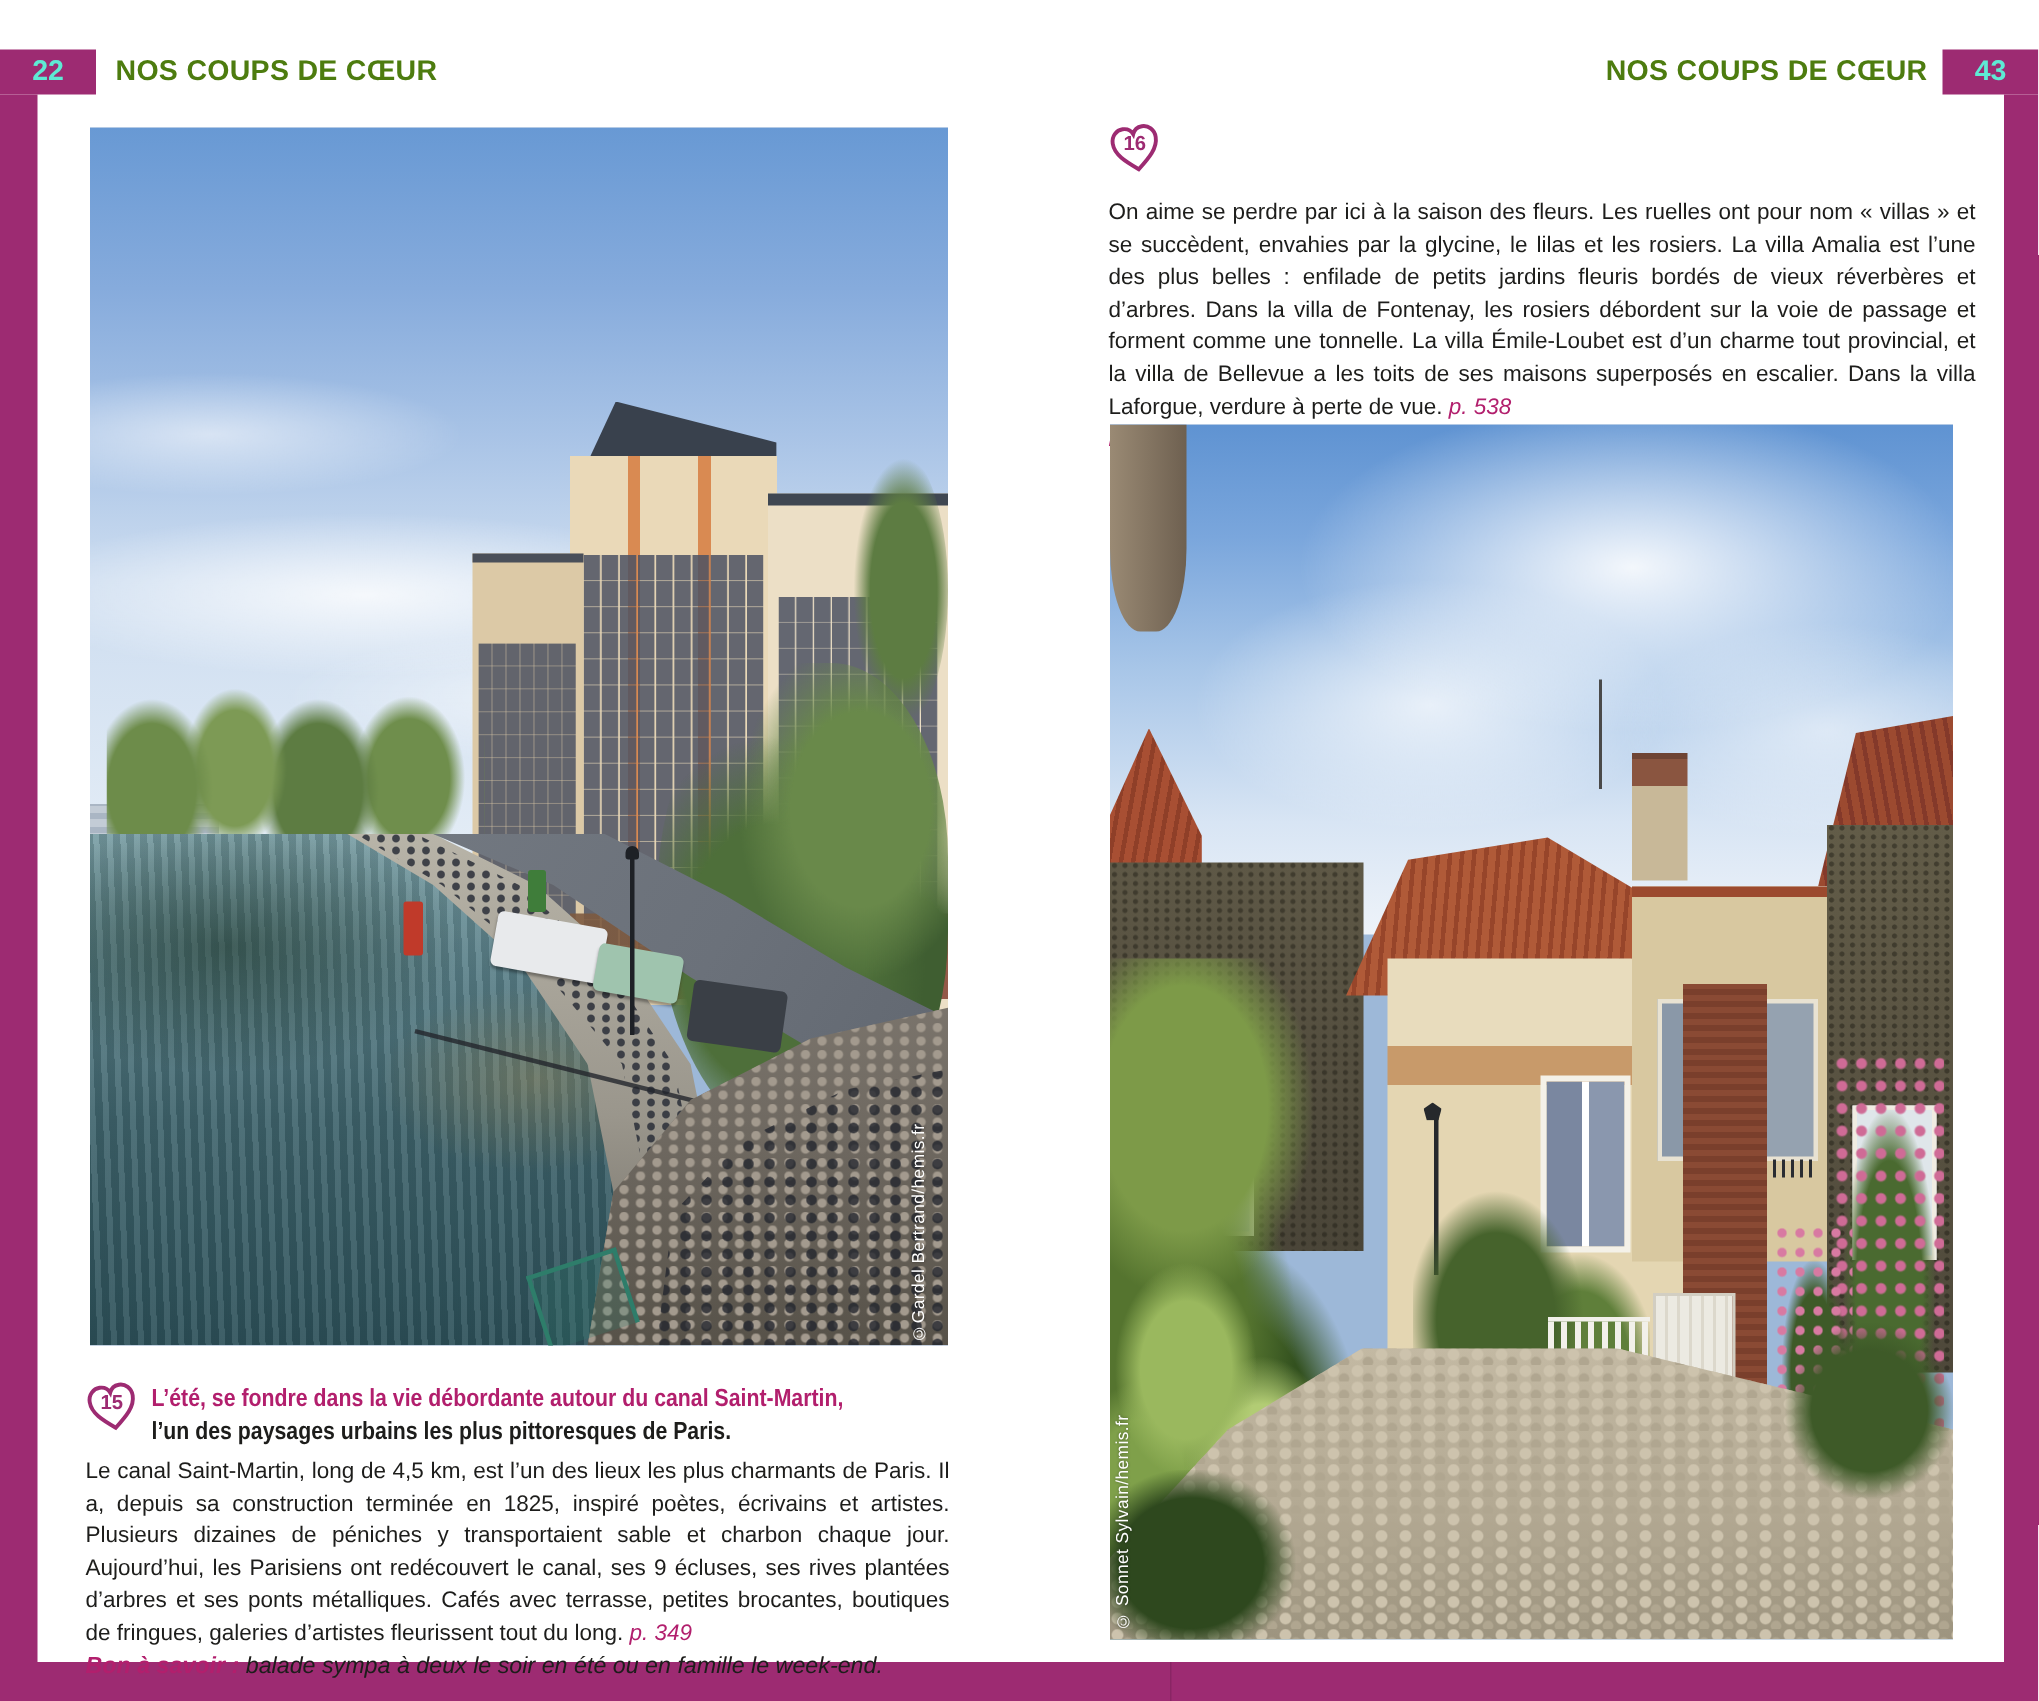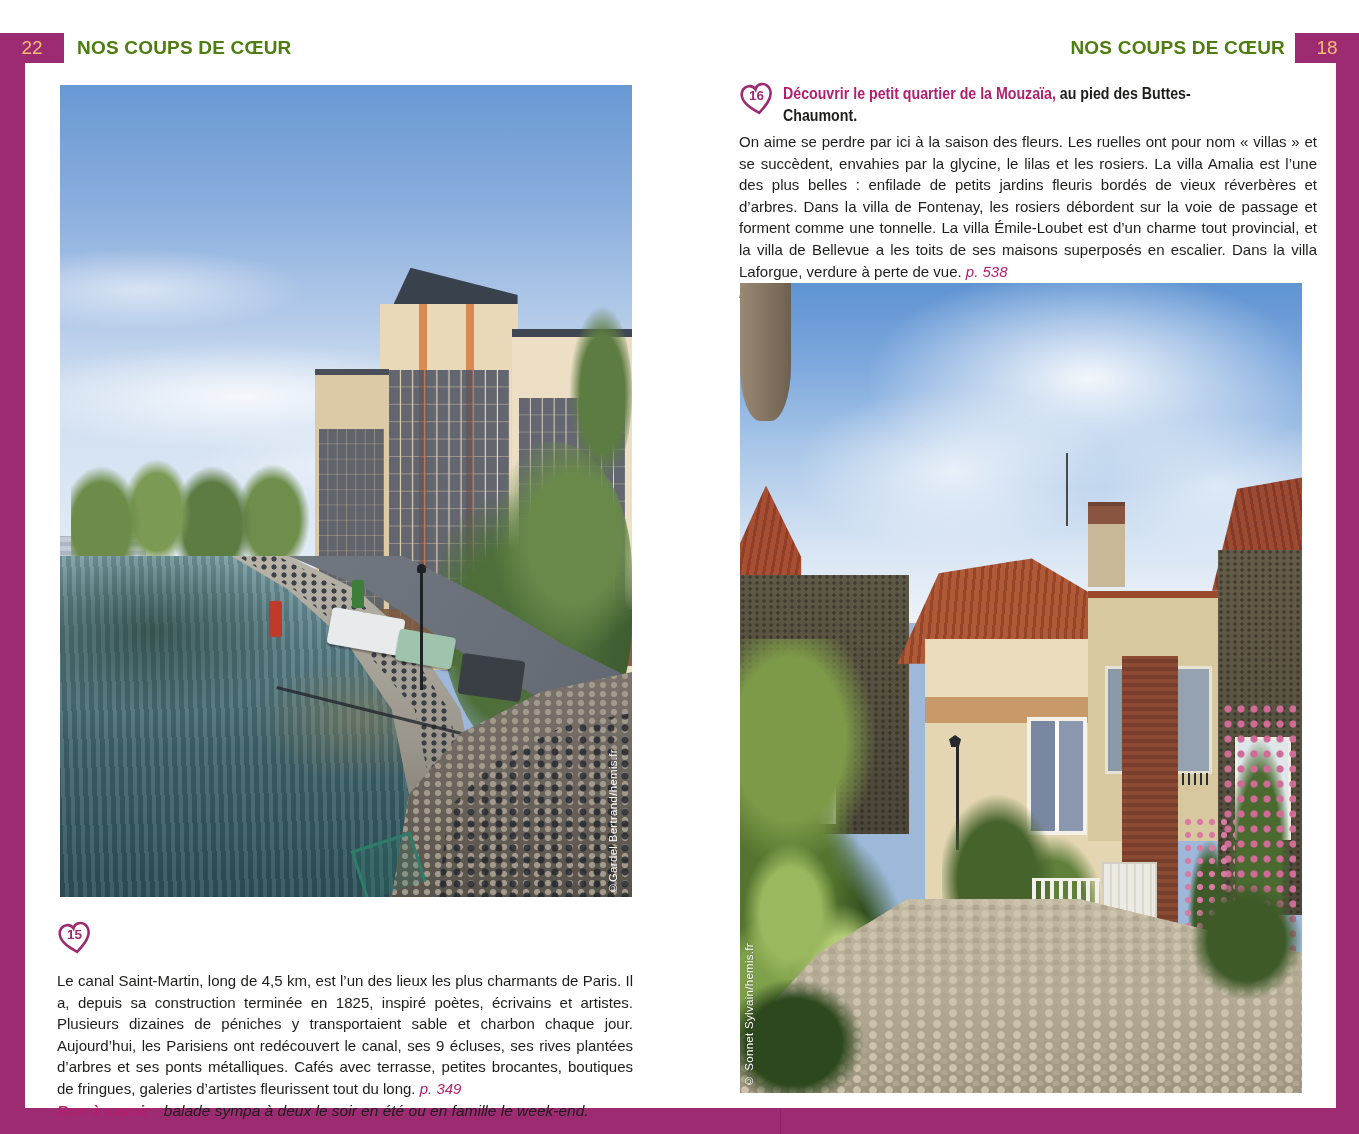--- a/index.html
+++ b/index.html
@@ -1,21 +1,21 @@
 <!DOCTYPE html>
 <html><head>
 <meta charset="utf-8">
 <style>
   html,body{margin:0;padding:0;background:#ffffff;}
   #stage{position:relative;width:1359px;height:1134px;background:#fff;overflow:hidden;
          font-family:"Liberation Sans","DejaVu Sans",sans-serif;}
   .abs{position:absolute;}
 
   
-  .m-box{background:#9d2b72;color:#fdba74;font-weight:normal;font-size:19px;line-height:30px;text-align:center;}
+  .m-box{background:#9d2b72;color:#5eead4;font-weight:bold;font-size:19px;line-height:30px;text-align:center;}
   .m-bar{background:#9d2b72;}
   .hdr-title{color:#4d7c0f;font-weight:bold;font-size:19px;line-height:30px;letter-spacing:.2px;}
   #footer{background:#9d2b72;}
   #footer .seam{position:absolute;left:780px;top:0;width:1px;height:100%;background:rgba(0,0,0,.12);}
 
   
   .photo{position:absolute;overflow:hidden;background:#9db8d8;}
   .photo .abs{position:absolute;}
   .credit{position:absolute;color:#fff;font-size:11.5px;letter-spacing:.3px;
           writing-mode:vertical-rl;transform:rotate(180deg);text-shadow:0 0 2px rgba(0,0,0,.45);}
@@ -46,21 +46,21 @@
 
 <div id="stage">
 
   <div class="abs m-box" style="left:0;top:33px;width:64px;height:30px;">
     <span>22</span>
   </div>
   <div class="abs hdr-title" style="left:77px;top:33px;height:30px;">NOS COUPS DE CŒUR</div>
   <div class="abs m-bar" style="left:0;top:63px;width:25px;height:1045px;"></div>
 
   <div class="abs m-box" style="left:1295px;top:33px;width:64px;height:30px;">
-    <span>18</span>
+    <span>43</span>
   </div>
   <div class="abs hdr-title" style="right:74px;top:33px;height:30px;">NOS COUPS DE CŒUR</div>
   <div class="abs m-bar" style="left:1336px;top:63px;width:23px;height:1045px;"></div>
 
   <div id="footer" class="abs" style="left:0;top:1108px;width:1359px;height:26px;">
       <div class="seam"></div>
     </div>
 
   <div class="photo" style="left:60px;top:85px;width:572px;height:812px;">
 
@@ -156,37 +156,37 @@
   </div>
 
   <div class="item" style="left:57px;top:921px;width:576px;">
     <div class="item-heading">
       <span class="heart">
         <svg width="36" height="34" viewBox="0 0 36 34">
           <path d="M18 31 C10 24.5 3.5 19 3.5 11.5 C3.5 6.4 7.2 3 11.5 3 C14.6 3 17 4.9 18 7.3 C19 4.9 21.4 3 24.5 3 C28.8 3 32.5 6.4 32.5 11.5 C32.5 19 26 24.5 18 31 Z" fill="#ffffff" stroke="#9d2b72" stroke-width="2.6"></path>
         </svg>
         <span class="heart-num">15</span>
       </span>
+      <div class="heading-text">
+        <span class="h-line"><span class="hl-m">L’été, se fondre dans la vie débordante autour du canal Saint-Martin,</span><span class="hl-b"></span></span>
+        <span class="h-line"><span class="hl-b">l’un des paysages urbains les plus pittoresques de Paris.</span></span>
+      </div>
     </div>
     <p class="body-text"><span>Le canal Saint-Martin, long de 4,5 km, est l’un des lieux les plus charmants de Paris. Il a, depuis sa construction terminée en 1825, inspiré poètes, écrivains et artistes. Plusieurs dizaines de péniches y transportaient sable et charbon chaque jour. Aujourd’hui, les Parisiens ont redécouvert le canal, ses 9 écluses, ses rives plantées d’arbres et ses ponts métalliques. Cafés avec terrasse, petites brocantes, boutiques de fringues, galeries d’artistes fleurissent tout du long. </span><span class="pref">p. 349</span></p>
     <p class="tip"><span class="tip-label">Bon à savoir :</span><span> balade sympa à deux le soir en été ou en famille le week-end.</span></p>
   </div>
 
   <div class="item" style="left:739px;top:82px;width:578px;">
     <div class="item-heading">
       <span class="heart">
         <svg width="36" height="34" viewBox="0 0 36 34">
           <path d="M18 31 C10 24.5 3.5 19 3.5 11.5 C3.5 6.4 7.2 3 11.5 3 C14.6 3 17 4.9 18 7.3 C19 4.9 21.4 3 24.5 3 C28.8 3 32.5 6.4 32.5 11.5 C32.5 19 26 24.5 18 31 Z" fill="#ffffff" stroke="#9d2b72" stroke-width="2.6"></path>
         </svg>
         <span class="heart-num">16</span>
       </span>
-      <div class="heading-text">
-        <span class="h-line"><span class="hl-m">Découvrir le petit quartier de la Mouzaïa, </span><span class="hl-b">au pied des Buttes-</span></span>
-        <span class="h-line"><span class="hl-b">Chaumont.</span></span>
-      </div>
     </div>
     <p class="body-text"><span>On aime se perdre par ici à la saison des fleurs. Les ruelles ont pour nom « villas » et se succèdent, envahies par la glycine, le lilas et les rosiers. La villa Amalia est l’une des plus belles : enfilade de petits jardins fleuris bordés de vieux réverbères et d’arbres. Dans la villa de Fontenay, les rosiers débordent sur la voie de passage et forment comme une tonnelle. La villa Émile-Loubet est d’un charme tout provincial, et la villa de Bellevue a les toits de ses maisons superposés en escalier. Dans la villa Laforgue, verdure à perte de vue. </span><span class="pref">p. 538</span></p>
     <p class="tip"><span class="tip-label">Bon à savoir :</span><span> finir par une sieste au superbe parc des Buttes-Chaumont.</span></p>
   </div>
 
   <div class="photo" style="left:740px;top:283px;width:562px;height:810px;">
 
     <div class="abs" style="left:0;top:0;width:100%;height:42%;
       background:
         radial-gradient(55% 45% at 62% 28%, rgba(255,255,255,.9), transparent 72%),

